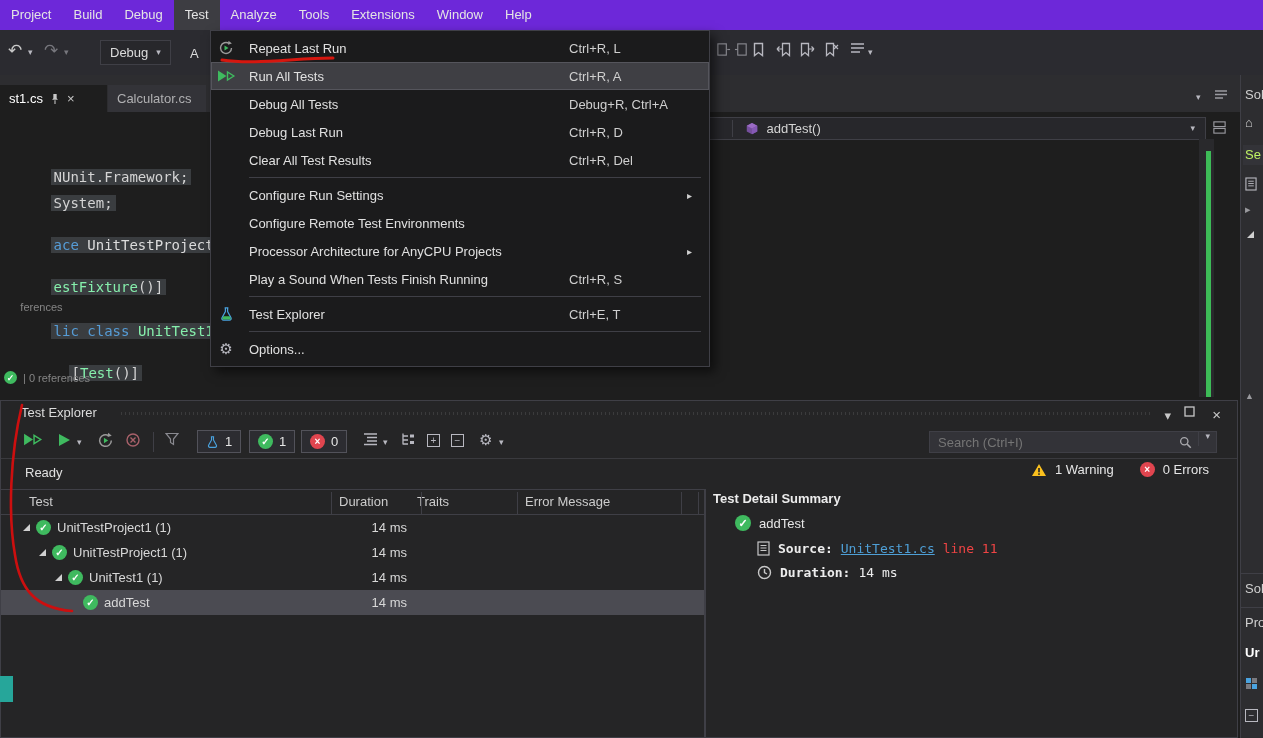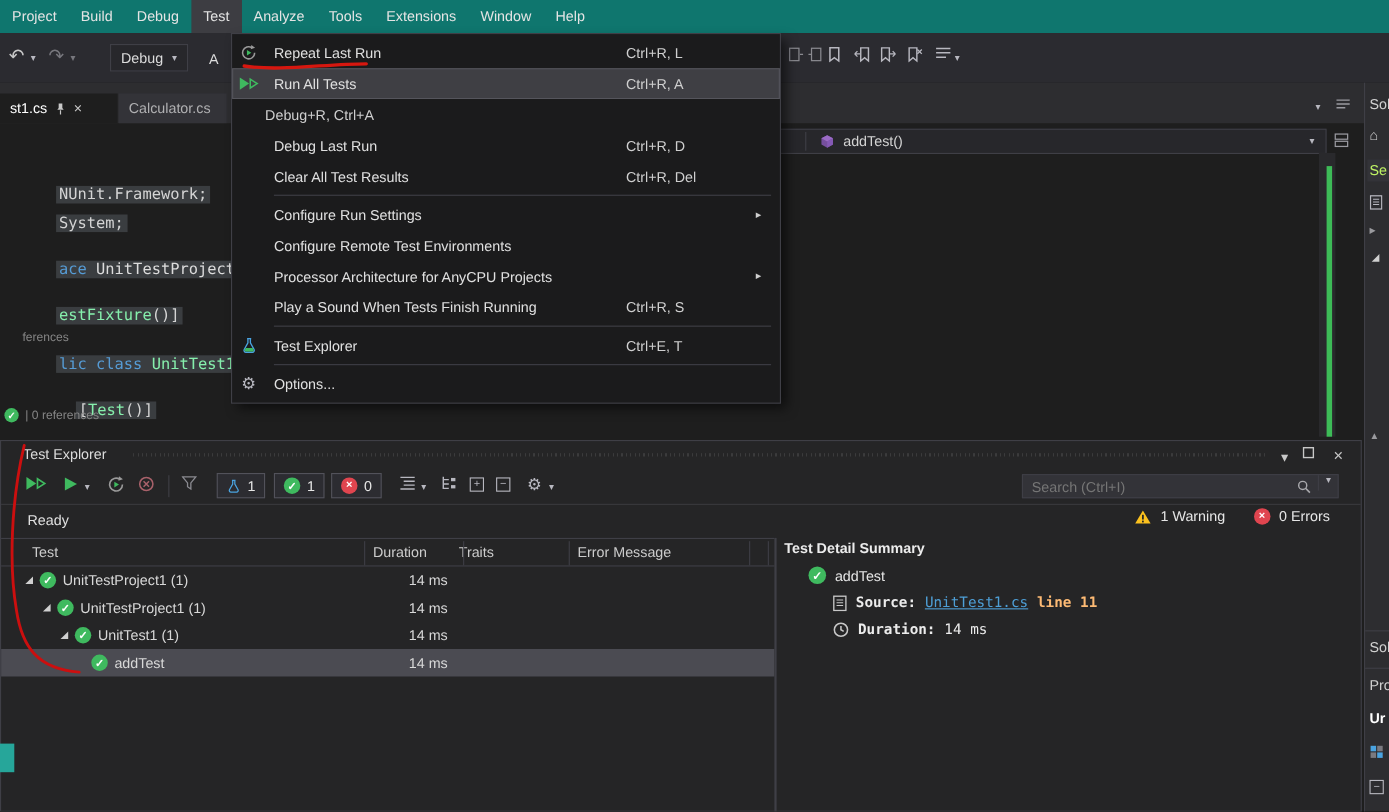--- a/index.html
+++ b/index.html
@@ -7,21 +7,21 @@
 #screen{position:relative;width:1263px;height:738px;background:#1e1e1e;
   font-family:"Liberation Sans",sans-serif;font-size:13px;color:#d4d4d4;overflow:hidden}
 .abs{position:absolute}
 .mono{font-family:"DejaVu Sans Mono",monospace}
 .caret{font-size:9px;color:#b8b8c0;line-height:1}
 .ic{display:inline-flex;align-items:center;justify-content:center;vertical-align:middle}
 .vline{width:1px;background:#3f3f46}
 .hline{height:1px;background:#3f3f46}
 
 
-.menubar{position:absolute;left:0;top:0;width:1263px;height:30px;background:#0f766e;display:flex;align-items:stretch;z-index:20}
+.menubar{position:absolute;left:0;top:0;width:1263px;height:30px;background:#6d28d9;display:flex;align-items:stretch;z-index:20}
 .menu-item{padding:0 11px;line-height:30px;color:#e4e4e4;cursor:default}
 .menu-item.active{background:#3d3d42}
 .quick-search{position:absolute;left:642px;top:4px;width:102px;height:22px;background:#35353a;
   display:flex;align-items:center;gap:6px;padding:0 8px;color:#a9a9ad}
 .win-title{position:absolute;left:769px;top:7px;font-weight:bold;color:#ffffff}
 
 
 .toolbar{position:absolute;left:0;top:30px;width:1263px;height:45px;background:#2b2b30;z-index:10}
 .tb-undo{position:absolute;top:10px;font-size:17px;color:#c8c8c8}
 .combo{position:absolute;display:flex;align-items:center;gap:8px;background:#27272b;border:1px solid #3f3f46;
@@ -303,20 +303,21 @@
             <path d="M1 1.5v11l8.5-5.5z" fill="#3fba5f"></path>
             <path d="M10.5 3v8l6.3-4z" fill="none" stroke="#3fba5f" stroke-width="1.4"></path>
           </svg>
       </span>
       <span class="mi-label">Run All Tests</span>
       <span class="mi-short">Ctrl+R, A</span>
       <span class="mi-arrow"></span>
     </div>
     <div class="mi">
       <span class="mi-icon"></span>
+      <span class="mi-label">Debug All Tests</span>
       <span class="mi-short">Debug+R, Ctrl+A</span>
       <span class="mi-arrow"></span>
     </div>
     <div class="mi">
       <span class="mi-icon"></span>
       <span class="mi-label">Debug Last Run</span>
       <span class="mi-short">Ctrl+R, D</span>
       <span class="mi-arrow"></span>
     </div>
     <div class="mi">
@@ -517,21 +518,21 @@
     </div>
     <div class="abs" style="left:756px;top:140px;display:flex;align-items:center;gap:8px">
       <span class="ic">
         <svg width="13" height="15" viewBox="0 0 13 15">
             <rect x="1" y="1" width="11" height="13" fill="none" stroke="#c8c8c8" stroke-width="1.2"></rect>
             <path d="M3.5 4.5h6M3.5 7h6M3.5 9.5h6" stroke="#c8c8c8" stroke-width="1"></path>
           </svg>
       </span>
       <span class="mono" style="font-weight:bold;color:#ececec">Source:</span>
       <span class="mono link">UnitTest1.cs</span>
-      <span class="mono" style="font-weight:bold;color:#fdba74"> line 11</span>
+      <span class="mono" style="font-weight:normal;color:#ef4444"> line 11</span>
     </div>
     <div class="abs" style="left:756px;top:164px;display:flex;align-items:center;gap:8px">
       <span class="ic">
         <svg width="15" height="15" viewBox="0 0 15 15">
             <circle cx="7.5" cy="7.5" r="6" fill="none" stroke="#c8c8c8" stroke-width="1.4"></circle>
             <path d="M7.5 4v3.5L10 9" stroke="#c8c8c8" stroke-width="1.4" fill="none"></path>
           </svg>
       </span>
       <span class="mono" style="font-weight:bold;color:#ececec">Duration:</span>
       <span class="mono" style="color:#ececec"> 14 ms</span>

